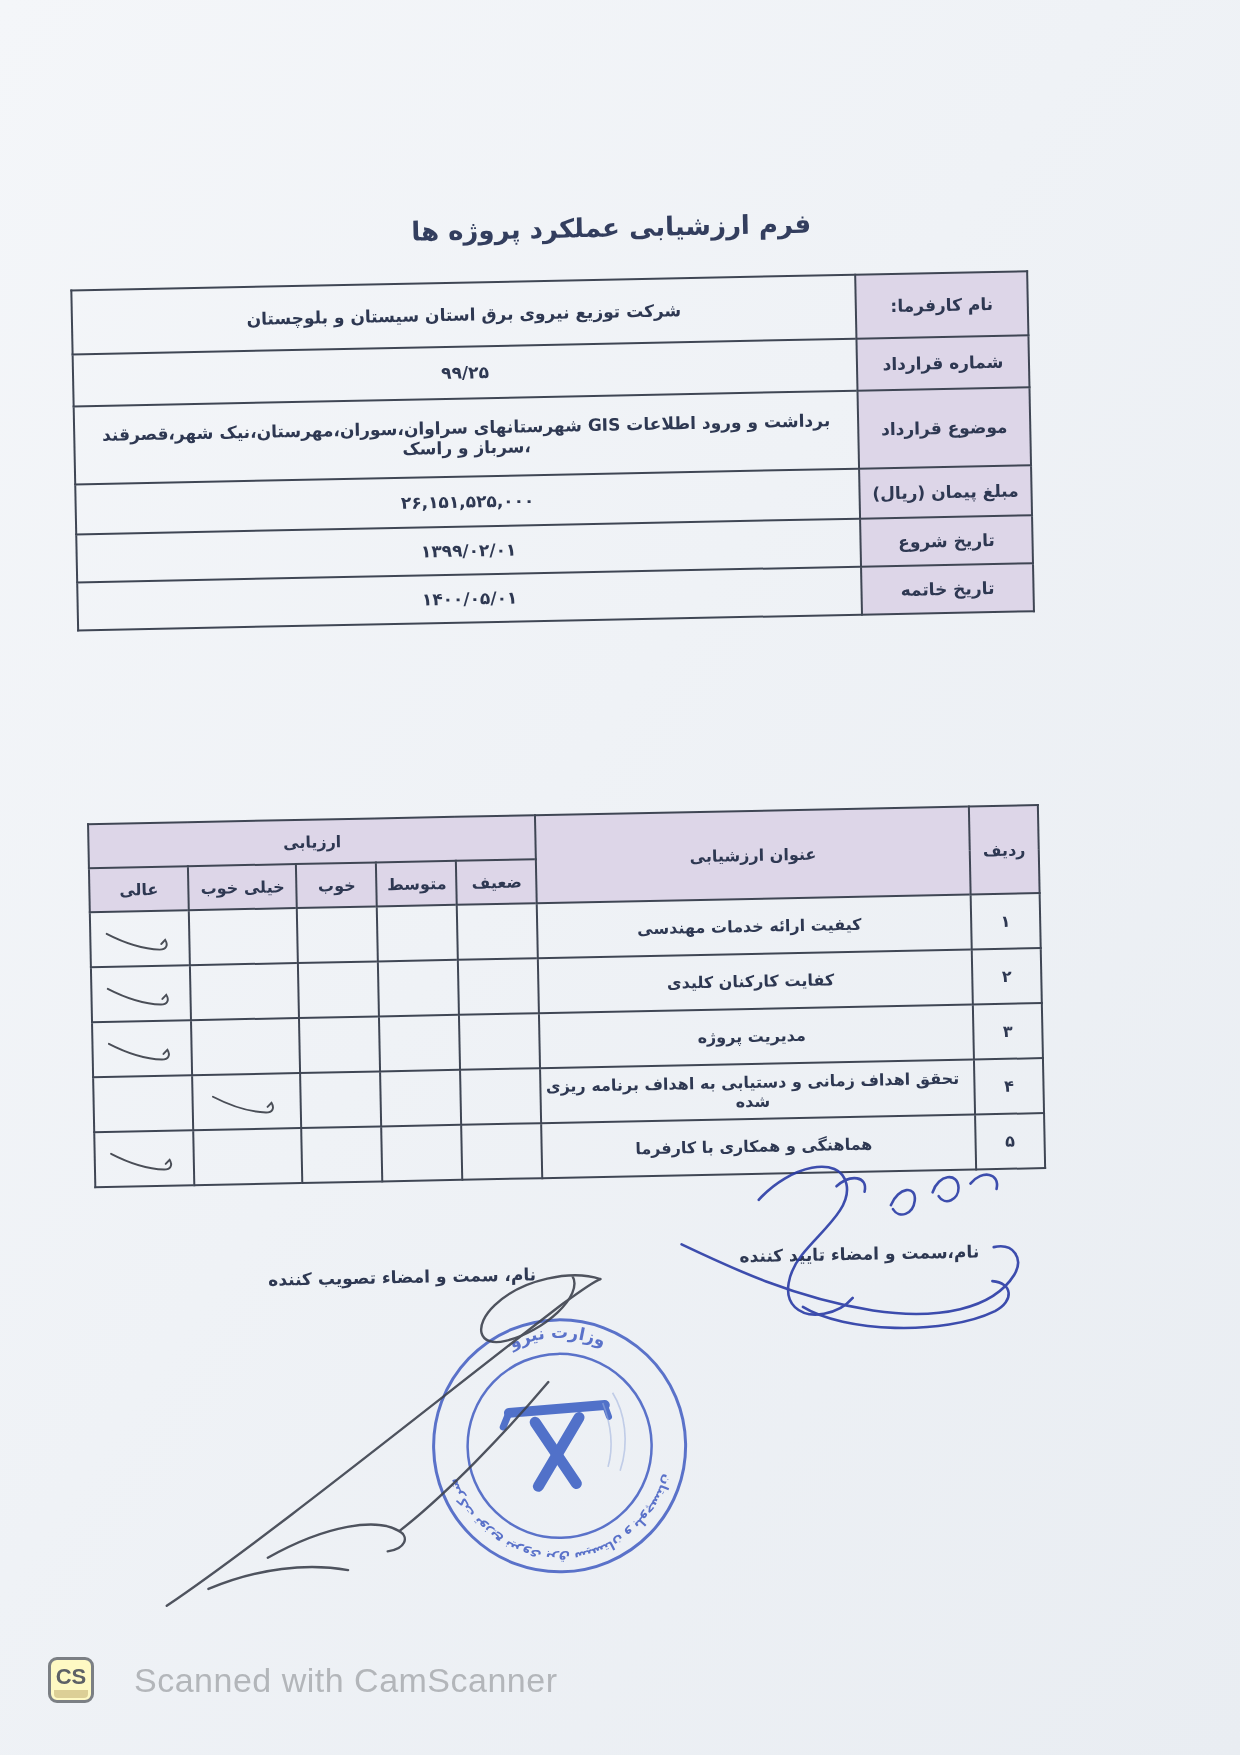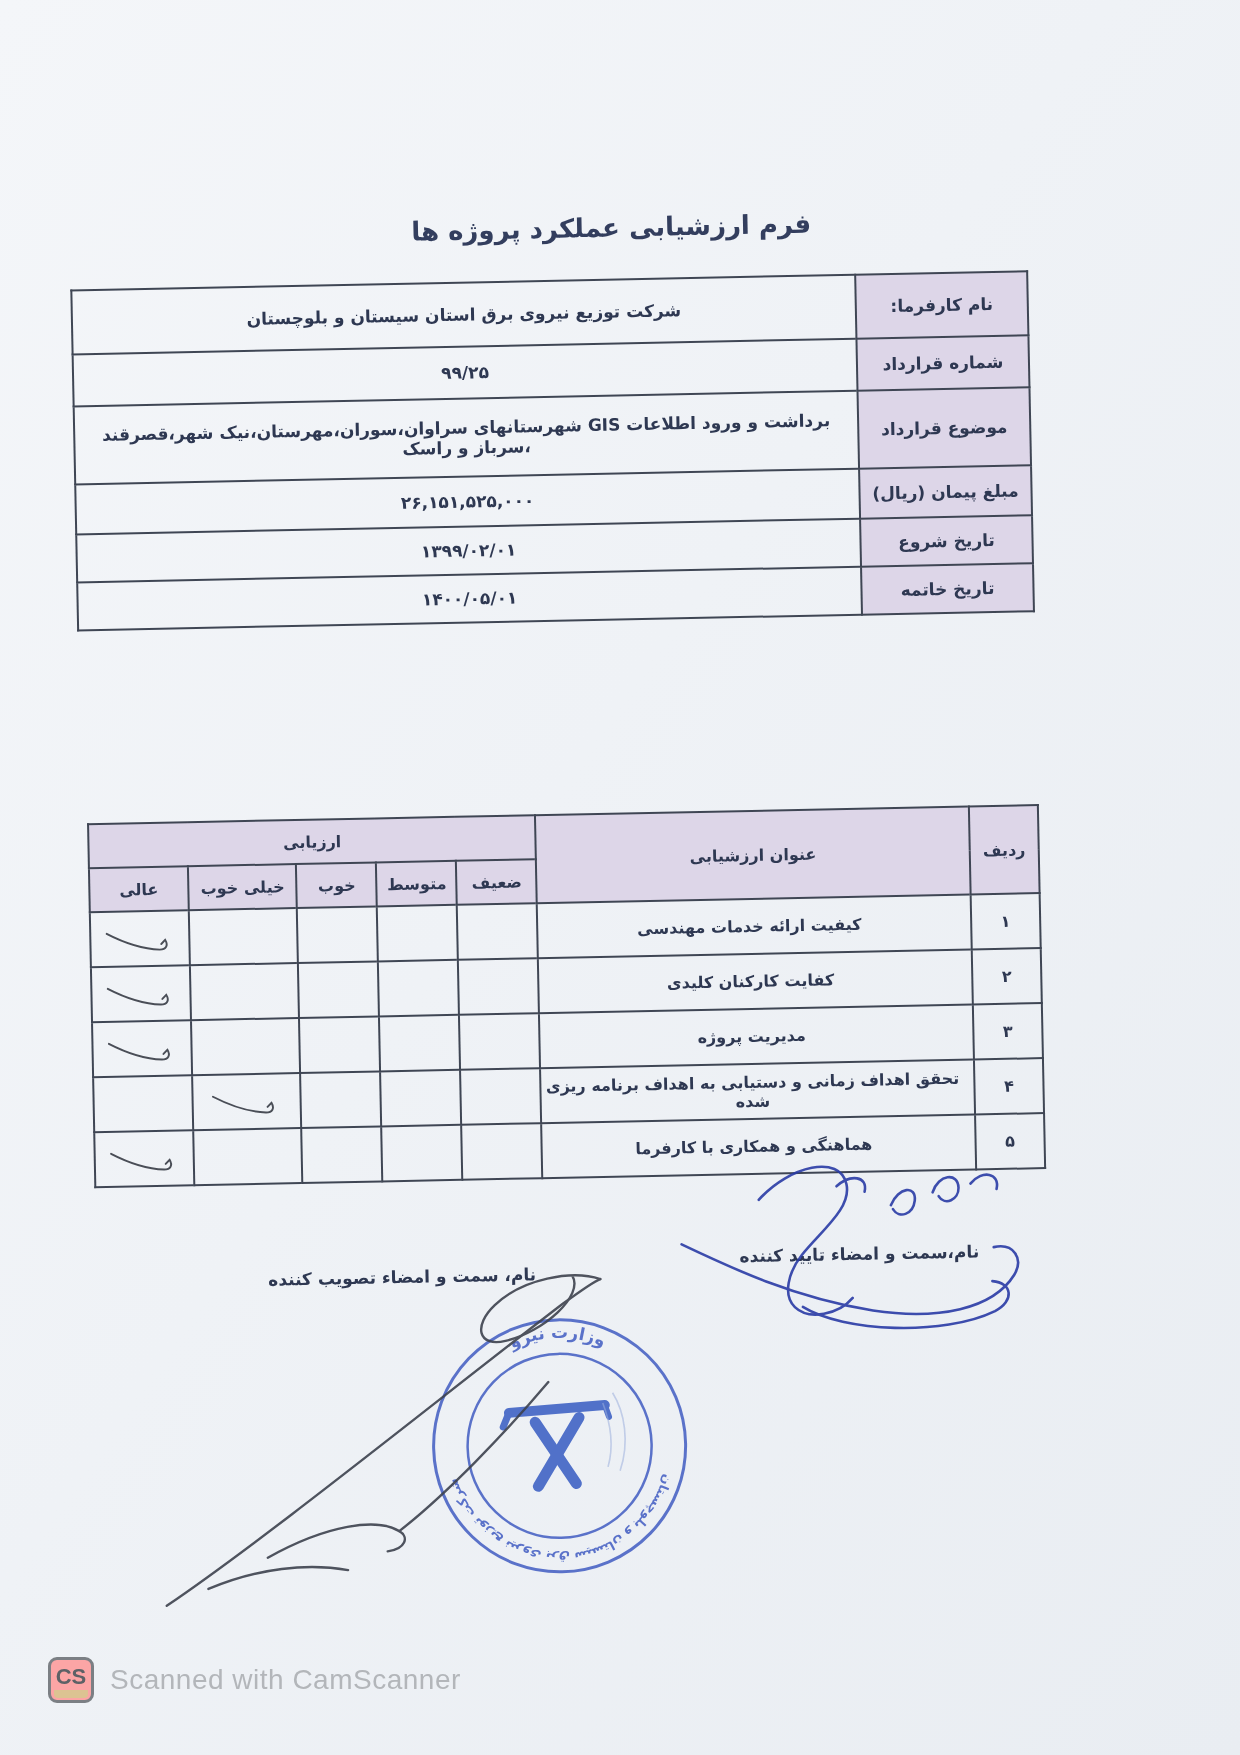--- a/index.html
+++ b/index.html
@@ -85,29 +85,29 @@
   .stamp-svg{top:1282px;left:382px;width:324px;height:324px;}
   .pen-sig{top:1250px;left:130px;width:560px;height:380px;}
   
   .cam-footer{
     position:absolute;left:48px;top:1652px;height:56px;
     display:flex;align-items:center;gap:16px;
     font-family:"Liberation Sans",sans-serif;
   }
   .cs-icon{
     width:46px;height:46px;border:3px solid #7b7f84;border-radius:9px;
-    background:#fca5a5;position:relative;
+    background:#fef9c3;position:relative;
     display:flex;align-items:center;justify-content:center;
   }
   .cs-icon span{font-size:22px;font-weight:700;color:#5d6166;margin-top:-6px;}
   .cs-icon::after{
     content:"";position:absolute;left:3px;right:3px;bottom:2px;height:8px;
     background:#d6c88e;border-radius:0 0 4px 4px;opacity:.85;
   }
-  .cam-text{font-size:28px;color:var(--footer-gray);letter-spacing:.5px;}
+  .cam-text{font-size:34px;color:var(--footer-gray);letter-spacing:.5px;margin-left:24px;}
 </style>
 </head>
 <body>
 
 <div class="scan">
 
   <div class="title">فرم ارزشیابی عملکرد پروژه ها</div>
 
   <table class="info-table" dir="rtl">
     <tbody>

